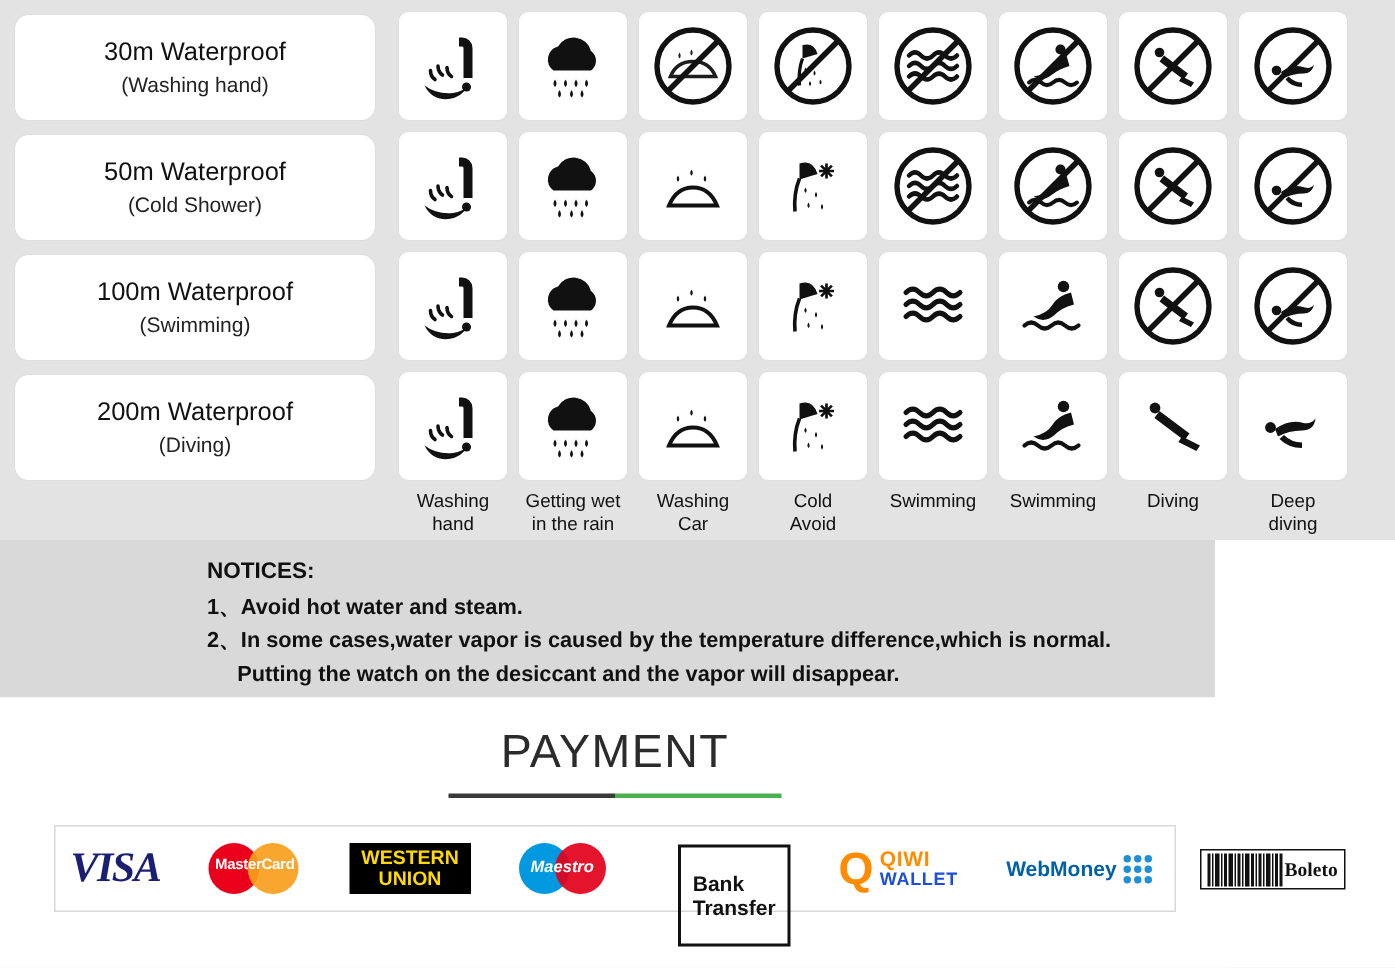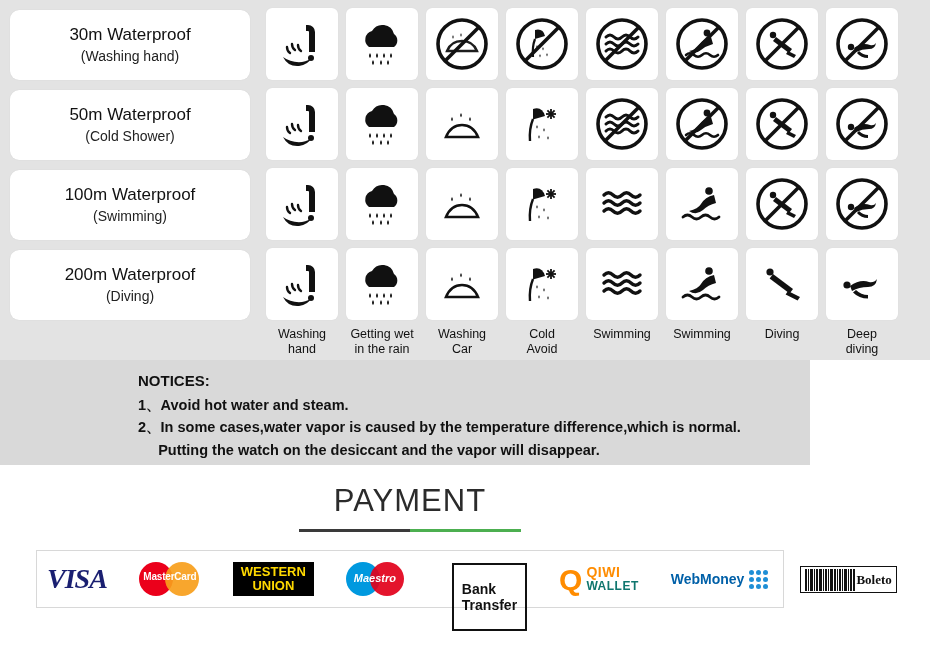--- a/index.html
+++ b/index.html
@@ -190,21 +190,21 @@
   .bank-transfer {
     border: 2px solid #111; padding: 16px 8px; font-weight: bold; font-size: 14px; color:#111;margin-top:36px;
   }
   .qiwi { display:flex; align-items:center; gap:4px; }
   .qiwi-q {
     font-size: 30px; color:#ff8c00; font-weight: bold; font-family:"Liberation Sans", sans-serif;
     line-height: 0.9;
   }
   .qiwi-txt { line-height:1.05; }
   .qiwi-txt .t1 { font-size:14px; font-weight:bold; color:#ff8c00; letter-spacing:0.5px; }
-  .qiwi-txt .t2 { font-size:12px; font-weight:bold; color:#0f766e; letter-spacing:0.5px; }
+  .qiwi-txt .t2 { font-size:12px; font-weight:bold; color:#1d4ed8; letter-spacing:0.5px; }
   .webmoney { display:flex; align-items:center; gap:5px; }
   .wm-text { font-size:14px; font-weight:bold; color:#0060a8; }
   .wm-dots { display:grid; grid-template-columns: repeat(3, 5px); gap:2px; }
   .wm-dots i { width:5px; height:5px; border-radius:50%; background:#1f8fd6; display:block; }
   .boleto { display:flex; flex-direction:row; align-items:center; border:1px solid #111; padding:2px 4px 1px; }
   .barcode { display:flex; height:22px; align-items:flex-end; }
   .barcode i { display:block; background:#111; height:22px; margin-right:1px; }
   .boleto-txt { font-size:13px; font-weight:bold; color:#111; font-family:"Liberation Serif", serif; }
 </style>
 </head>

